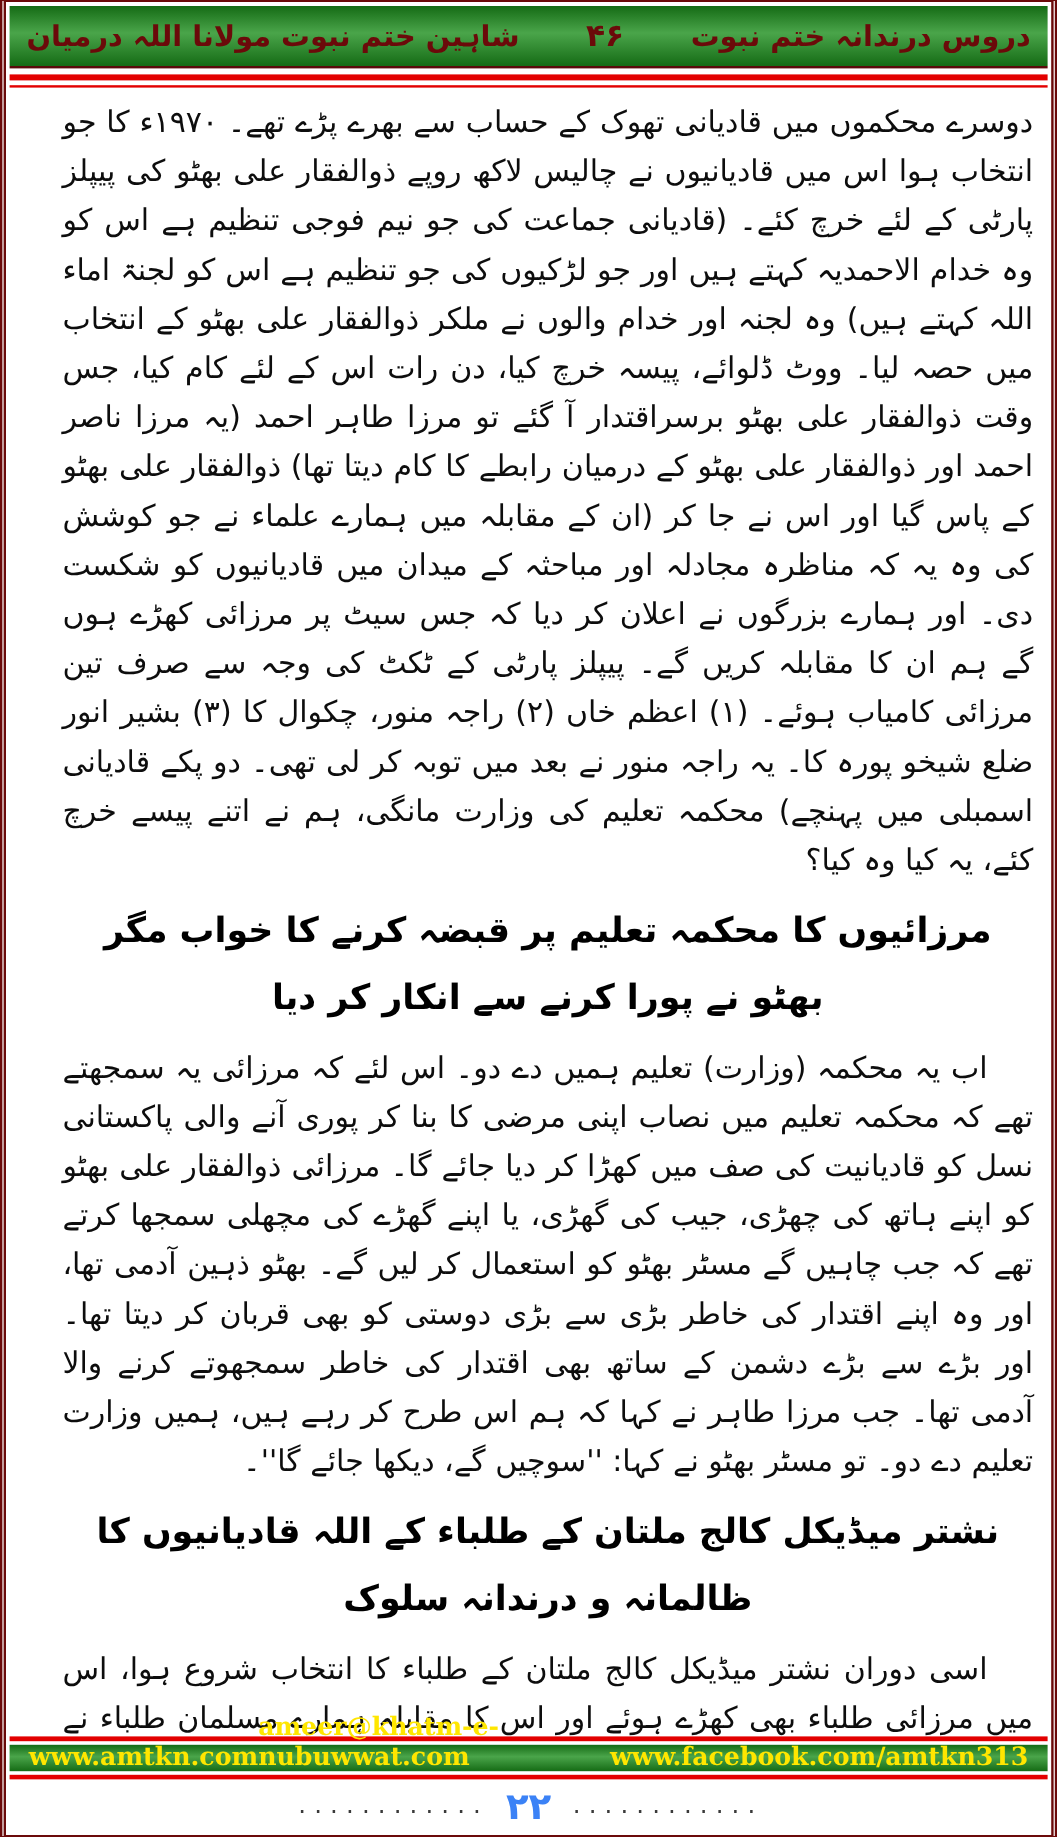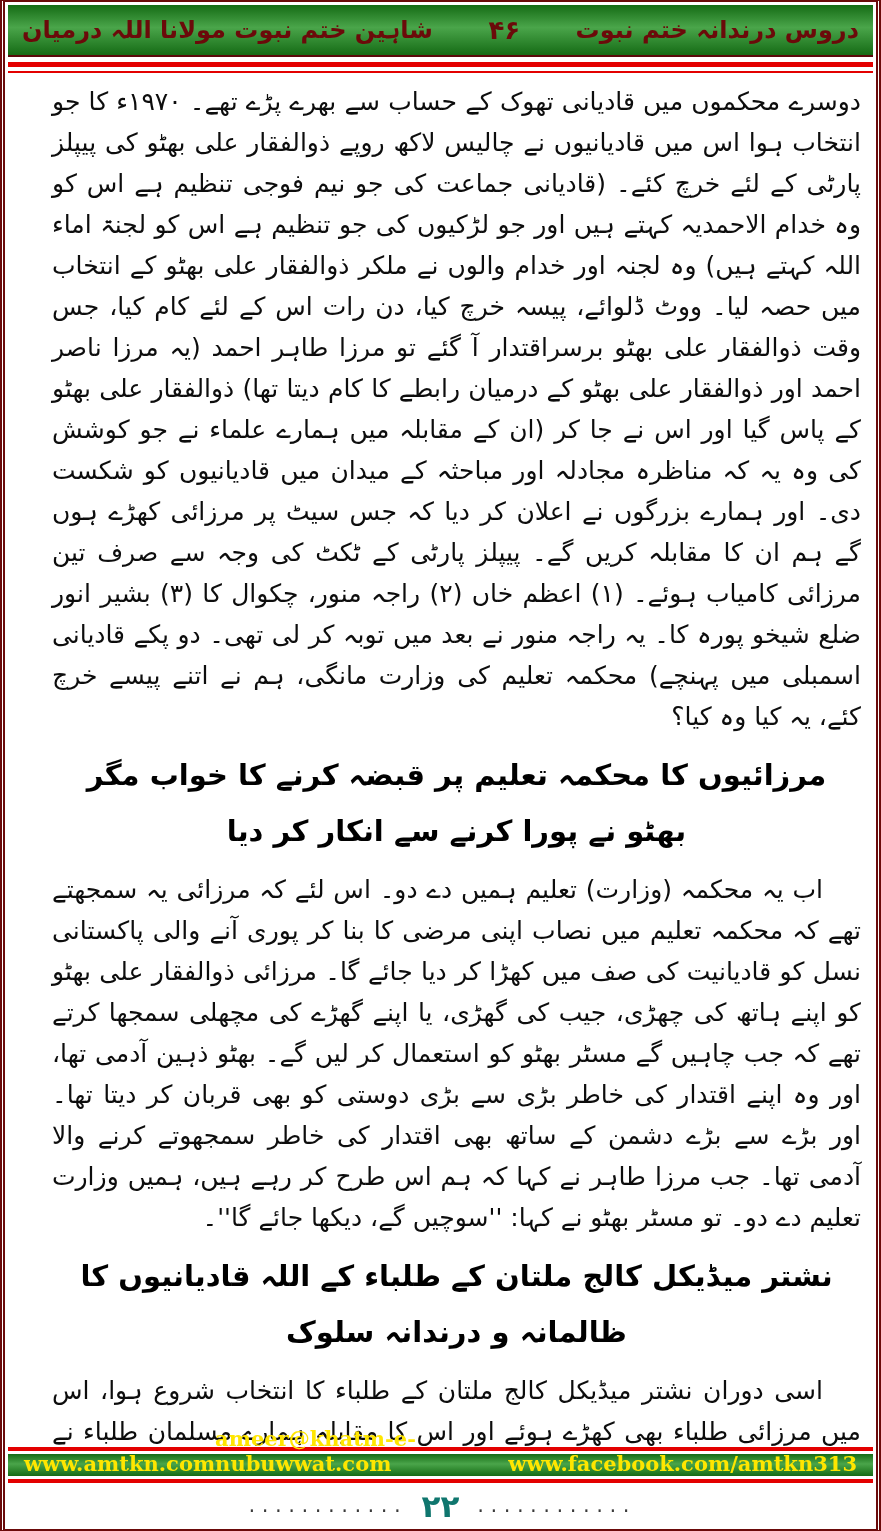--- a/index.html
+++ b/index.html
@@ -55,21 +55,21 @@
   }
   .page-number-row {
     height: 46px; display: flex; align-items: center; justify-content: center;
     gap: 16px; background: #fff;
   }
   .page-number-row .dots {
     font-size: 17px; letter-spacing: 3px; color: #3a3a3a;
     font-family: "DejaVu Sans Mono", monospace;
   }
   .page-number-row .page-num {
-    font-size: 31px; font-weight: bold; color: #0f766e;
+    font-size: 31px; font-weight: bold; color: #3b82f6;
   }
 </style>
 </head>
 <body>
 
 <div class="page">
 
   <div class="header-bar">
     <span>دروس درندانہ ختم نبوت</span>
     <span class="hdr-num">۴۶</span>

